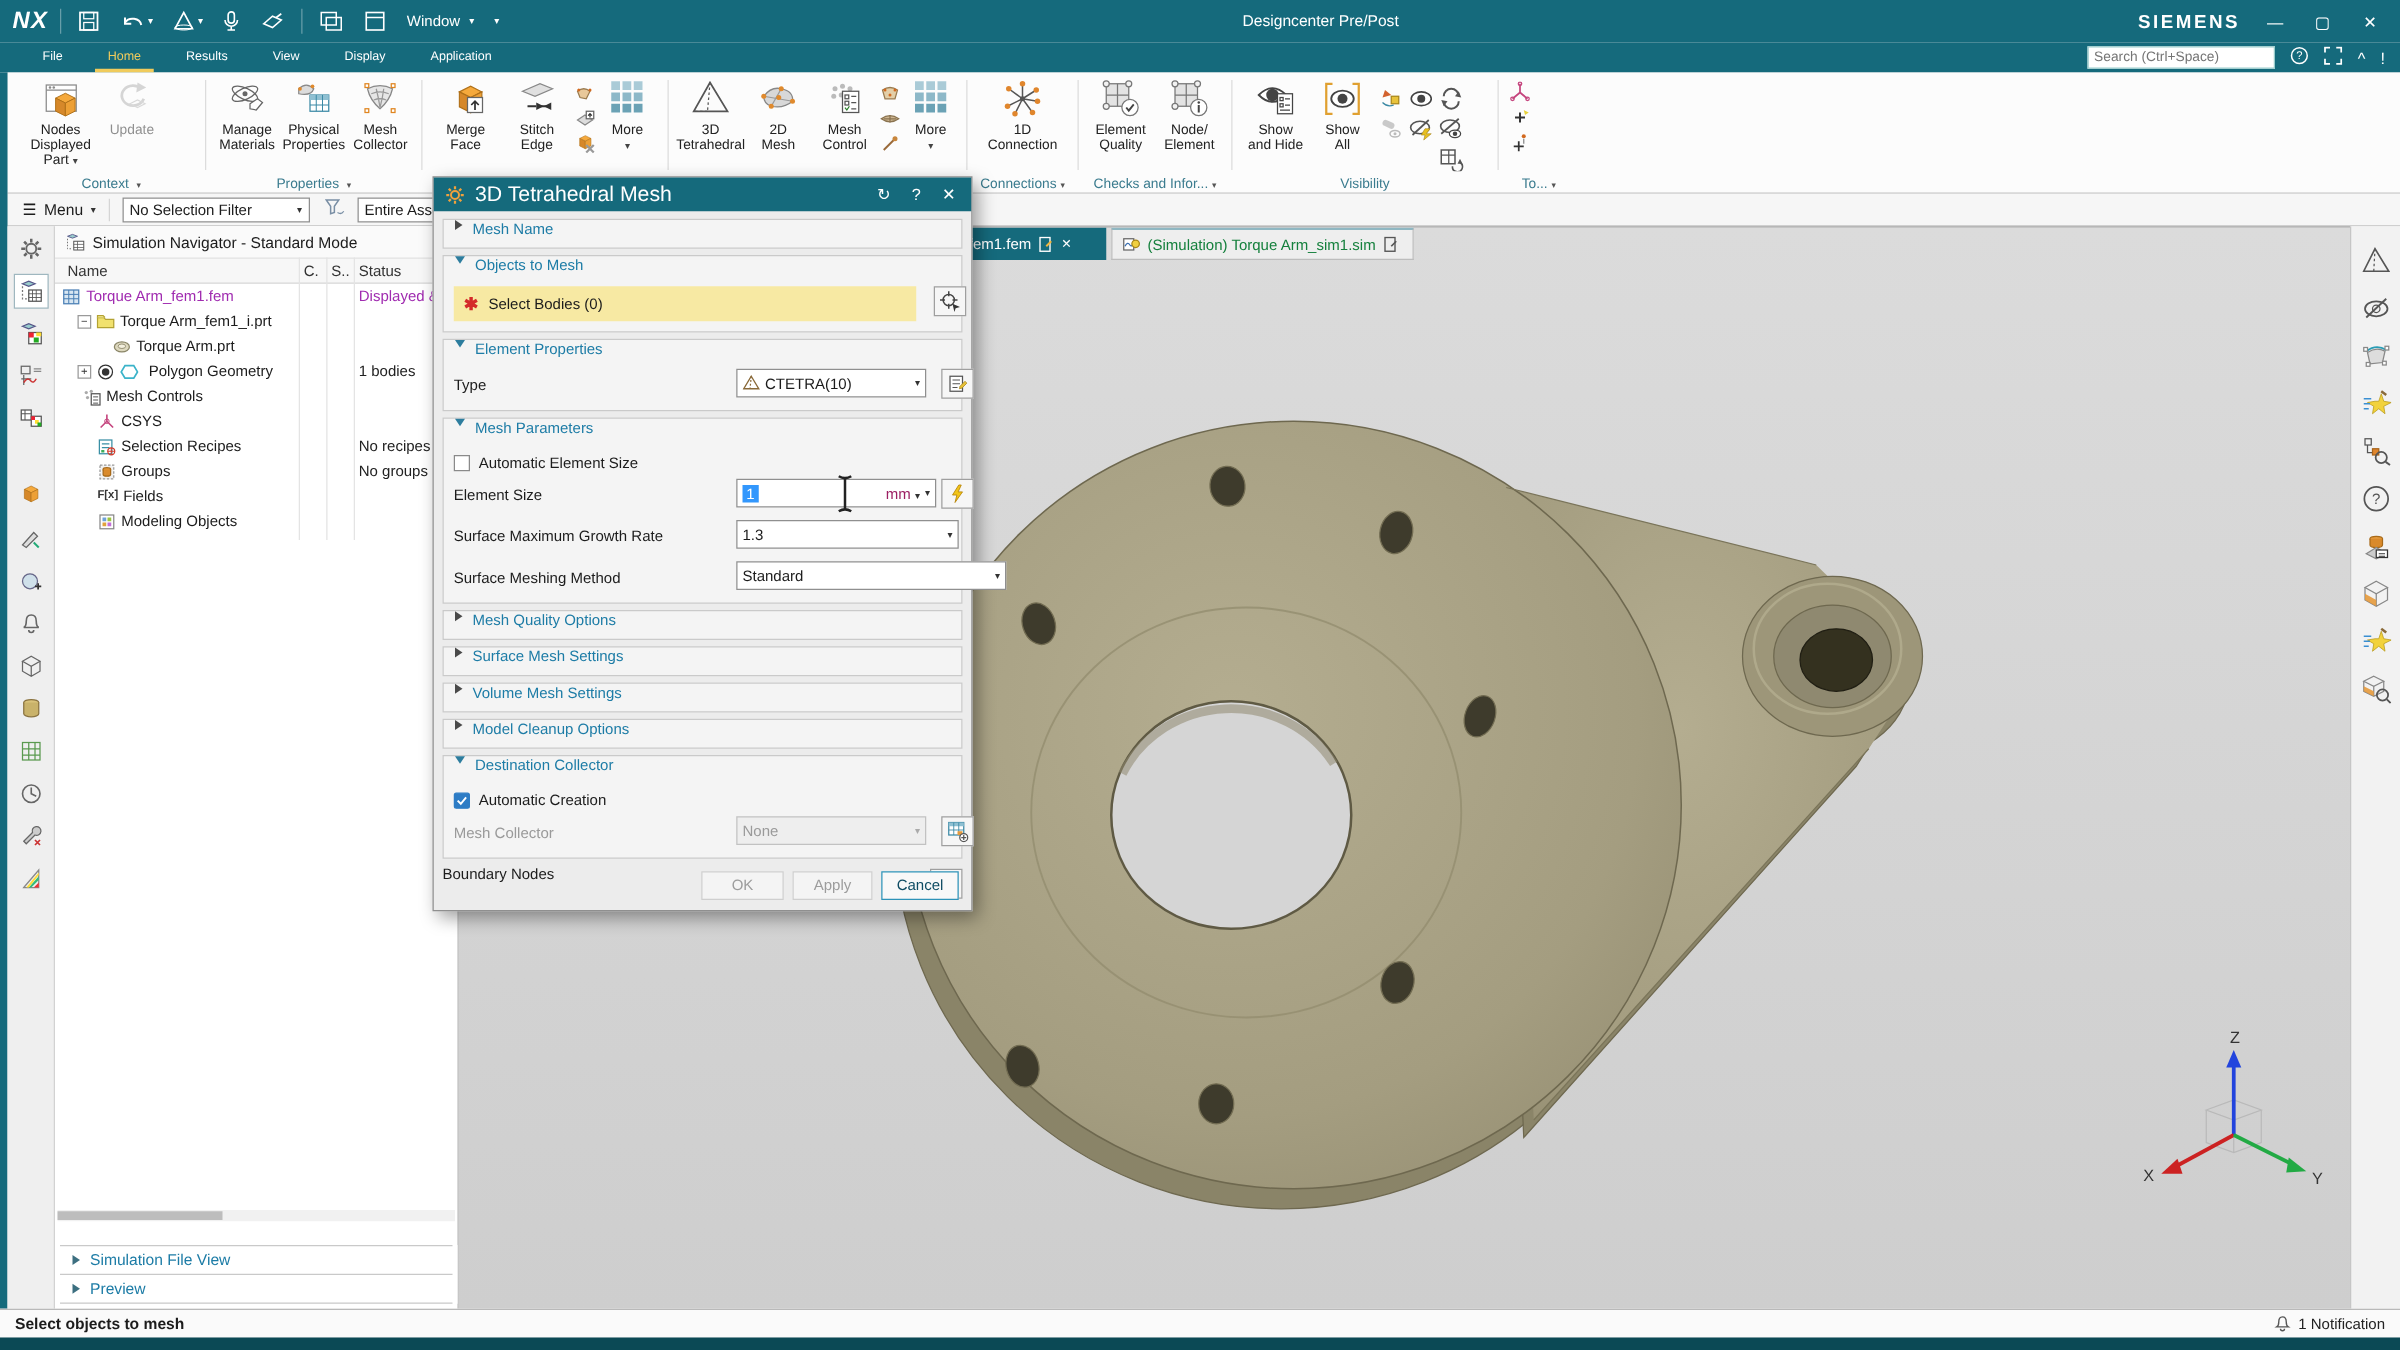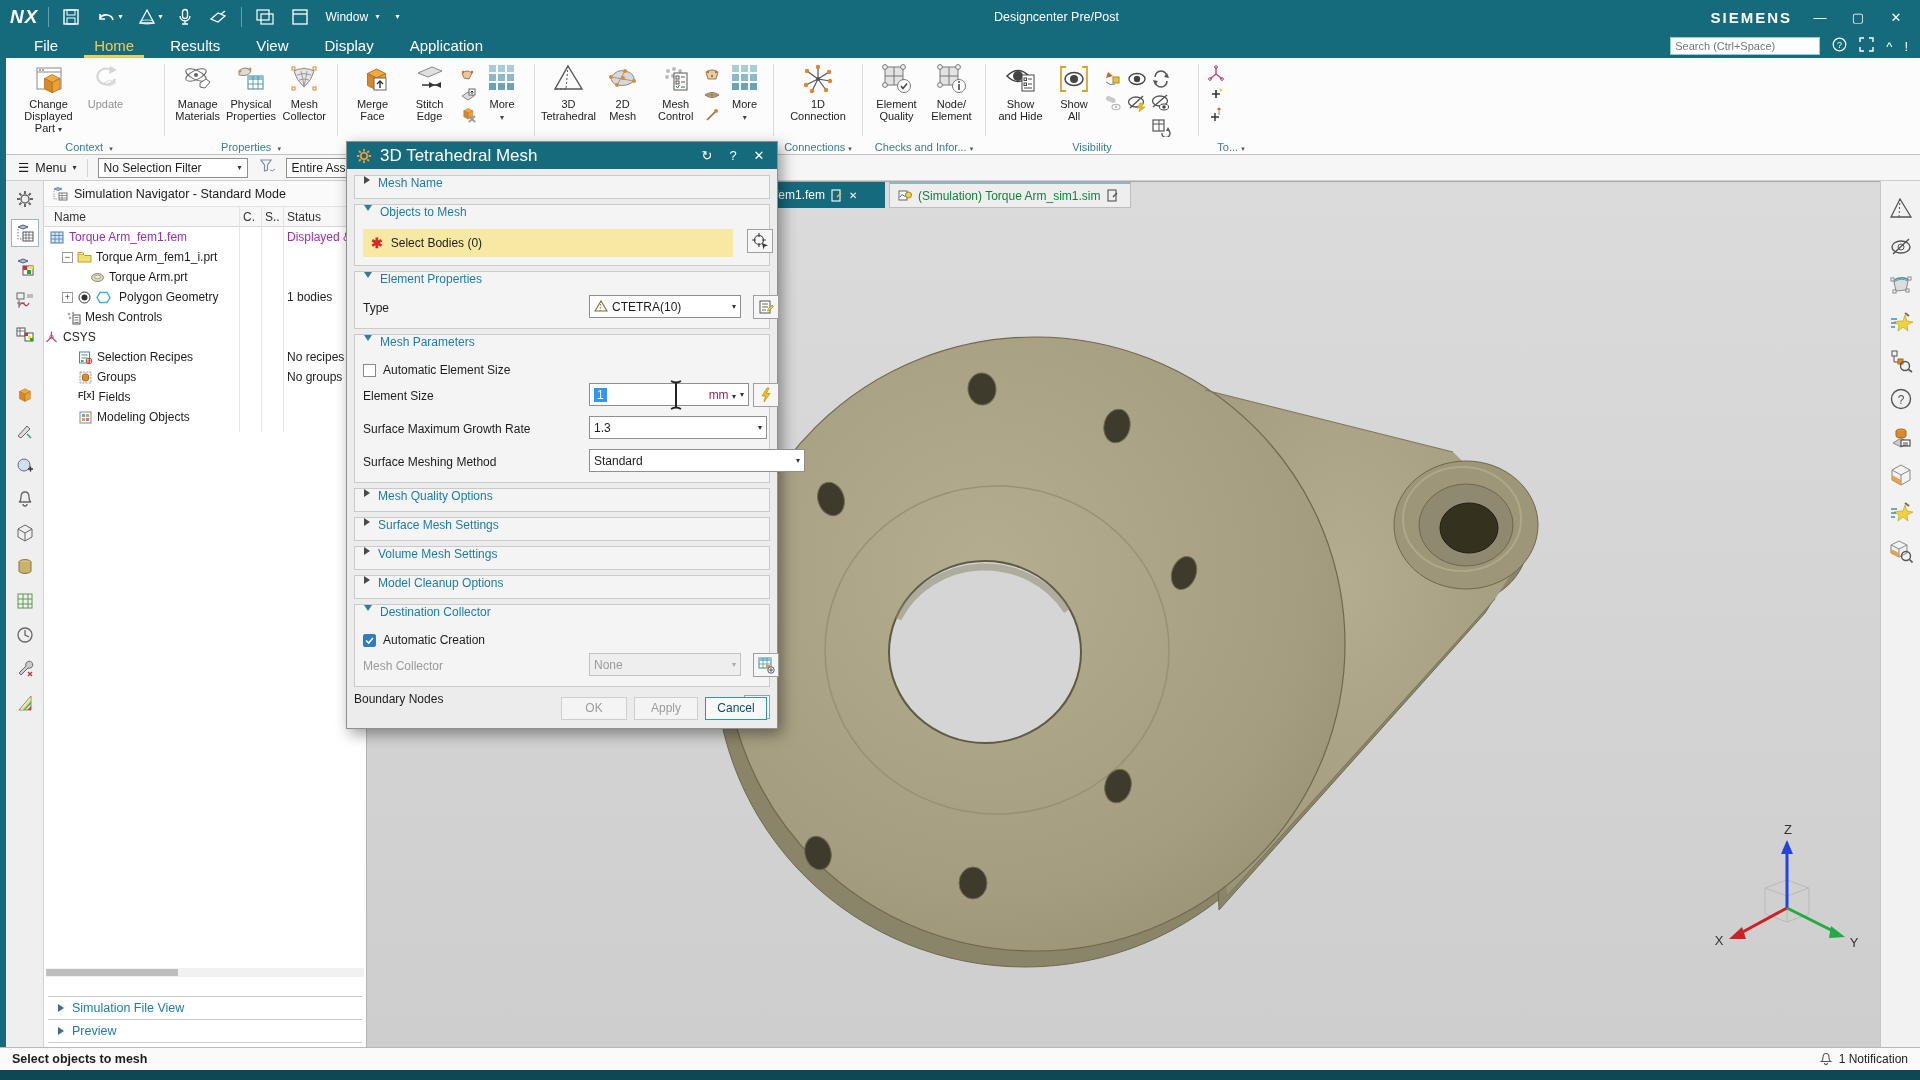--- a/index.html
+++ b/index.html
@@ -19,21 +19,21 @@
   .tb-btn{display:flex;align-items:center;gap:2px;height:26px;padding:0 3px;border-radius:2px;cursor:default;}
   .tb-btn svg{display:block;}
   .caret{font-size:8px;line-height:8px;color:#fff;}
   .tb-title{flex:1;text-align:center;font-size:12.5px;color:#fff;}
   .tb-right{display:flex;align-items:center;gap:18px;padding-right:14px;}
   .siemens{font-weight:bold;letter-spacing:2px;font-size:15px;}
   .win-btn{font-size:13px;width:20px;text-align:center;cursor:default;}
 
   
   .menubar{position:absolute;top:34px;left:0;right:0;height:24px;background:var(--teal);display:flex;align-items:center;color:#fff;padding-left:16px;}
-  .mi{padding:0 18px;height:24px;line-height:24px;font-size:15px;position:relative;}
+  .mi{padding:0 18px;height:24px;line-height:24px;font-size:10px;position:relative;}
   .mi.active{color:var(--yellow);}
   .mi.active::after{content:"";position:absolute;left:8px;right:8px;bottom:0;height:3px;background:var(--yellow);}
   .mb-right{margin-left:auto;display:flex;align-items:center;gap:12px;padding-right:12px;}
   .searchbox{width:150px;height:18px;background:#fff;border:1px solid #9cc;display:flex;align-items:center;}
   .searchbox input{flex:1;border:0;outline:0;font-size:11px;padding:0 4px;font-family:"Liberation Sans",sans-serif;color:#333;background:transparent;}
   .mb-ic{color:#fff;font-size:13px;}
 
   
   .ribbon{position:absolute;top:58px;left:6px;right:0;height:97px;background:var(--ribbon-bg);border-bottom:1px solid #c2c2c2;display:flex;padding-left:8px;}
   .rgroup{position:relative;display:flex;align-items:flex-start;padding:3px 6px 18px 6px;}
@@ -253,21 +253,21 @@
       <div class="ritem">
         <div class="ric"><svg width="32" height="32" viewBox="0 0 32 32">
               <rect x="4" y="5" width="24" height="21" fill="#fff" stroke="#8a8a8a"></rect>
               <path d="M4,9 L28,9" stroke="#8a8a8a"></path>
               <circle cx="7" cy="7" r="1" fill="#8a8a8a"></circle>
               <circle cx="10" cy="7" r="1" fill="#8a8a8a"></circle>
               <g transform="translate(5,9) scale(1.3)">
                 <use href="#cube"></use>
               </g>
             </svg></div>
-        <div><span>Change</span><br><span>Displayed Part</span> <span class="caret" style="color:#444">▾</span></div>
+        <div><span>Nodes</span><br><span>Displayed Part</span> <span class="caret" style="color:#444">▾</span></div>
       </div>
       <div class="ritem disabled">
         <div class="ric"><svg width="32" height="32" viewBox="0 0 32 32">
               <path d="M23,8 A9,8 0 1 0 25,16" fill="none" stroke="#b0b0b0" stroke-width="2.2"></path>
               <polygon points="20,3 27,7 19,11" fill="#b0b0b0"></polygon>
               <path d="M14,20 l6,-3 6,3 -6,3 Z" fill="none" stroke="#b8b8b8"></path>
             </svg></div>
         <div><span>Update</span></div>
       </div>
       <div class="glabel"><span>Context</span> &nbsp;<span class="caret">▾</span></div>
@@ -771,21 +771,21 @@
         <div class="trow" style="padding-left:22px">
           <span class="ti"><svg width="15" height="15" viewBox="0 0 15 15">
                 <circle cx="3" cy="4" r="1.3" fill="#aaa"></circle>
                 <circle cx="7" cy="3" r="1.3" fill="#aaa"></circle>
                 <circle cx="4" cy="8" r="1.3" fill="#aaa"></circle>
                 <rect x="7" y="5" width="7" height="9" fill="#fff" stroke="#555"></rect>
                 <path d="M8.5,7.5 h4 M8.5,10 h4 M8.5,12.5 h4" stroke="#555" stroke-width=".8"></path>
               </svg></span>
           <span class="lbl">Mesh Controls</span>
         </div>
-        <div class="trow" style="">
+        <div class="trow" style="padding-left:34px">
           <span class="ti"><svg width="15" height="15" viewBox="0 0 15 15">
                 <path d="M7.5,7 L7.5,1.5 M7.5,7 L2.5,12 M7.5,7 L12.5,12" stroke="#c5457e" stroke-width="1.3"></path>
                 <circle cx="7.5" cy="7" r="1.8" fill="none" stroke="#c5457e" stroke-width=".8"></circle>
               </svg></span>
           <span class="lbl">CSYS</span>
         </div>
         <div class="trow" style="padding-left:34px">
           <span class="ti"><svg width="15" height="15" viewBox="0 0 15 15">
                 <rect x="1.5" y="2" width="10" height="11" fill="#fff" stroke="#3a8fa5"></rect>
                 <path d="M3.5,5 h6 M3.5,8 h6" stroke="#3a8fa5"></path>

